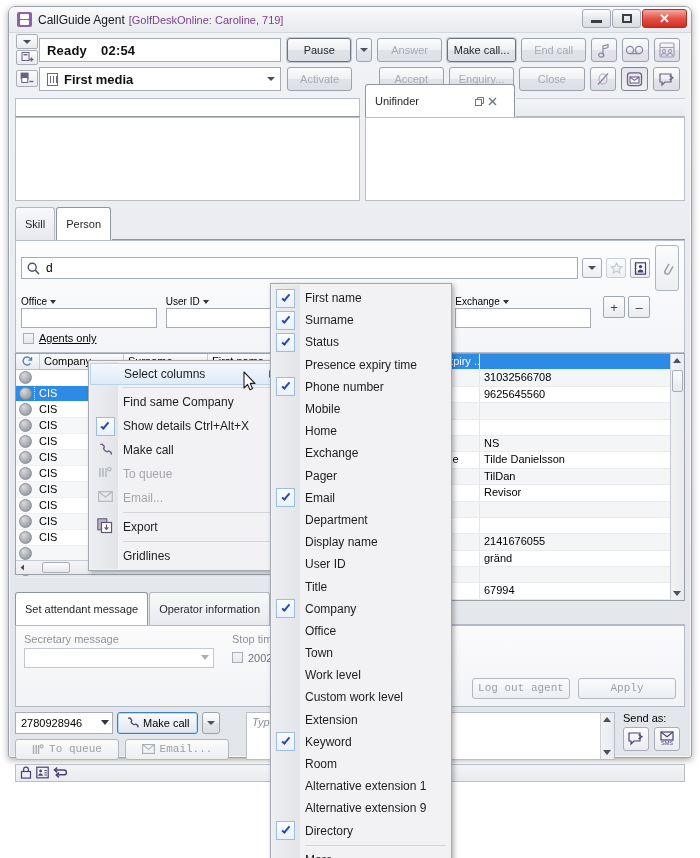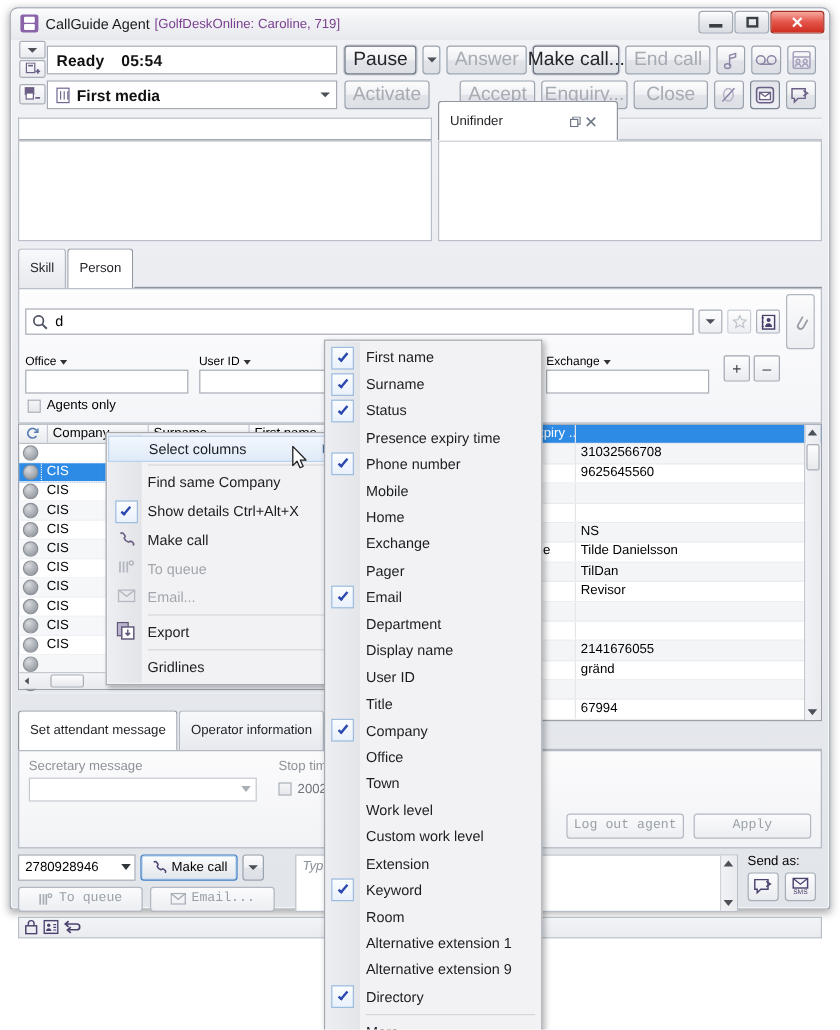--- a/index.html
+++ b/index.html
@@ -89,21 +89,21 @@
     display:flex; align-items:center; padding:0 5px 0 7px;
     font-weight:bold; font-size:13px; color:#111;
   }
   .media-ic { width:11px;height:13px;border:1px solid #6f6690;margin-right:6px;position:relative;background:#fff;}
   .media-ic:after{content:"";position:absolute;left:2px;top:2px;width:1px;height:7px;background:#6f6690;box-shadow:3px 0 0 #6f6690, 6px 0 0 #6f6690;}
   .mediabox .spacer { flex:1; }
 
   .btn {
     height:24px; border:1px solid #9ba3ae; border-radius:3px;
     background: linear-gradient(to bottom,#fcfcfd 0%,#f0f1f4 48%,#e2e4e9 52%,#dcdfe5 100%);
-    font-size:16px; color:#23262b; display:flex; align-items:center; justify-content:center;
+    font-size:11px; color:#23262b; display:flex; align-items:center; justify-content:center;
     margin-right:5px; white-space:nowrap; padding:0 6px;
   }
   .btn.wide { width:72px; }
   .btn.disabled { color:#a7abb2; }
   .btn.strong { border-color:#6b7280; box-shadow: 0 0 0 1px rgba(120,130,145,.35); font-weight:normal; }
   .btn.split { width:18px; padding:0; margin-right:5px; }
   .btn.iconbtn { width:30px; padding:0; }
   .btn.iconbtn.pressed { border-color:#7b8491; background:linear-gradient(to bottom,#e3e5ea,#eef0f3); }
 
   .svgic { display:block; }
@@ -152,21 +152,21 @@
     width:22px;height:22px;border:1px solid #a0a7b1;border-radius:2px; margin-left:3px;
     background:linear-gradient(to bottom,#fdfdfe,#e9ebef);
     display:flex;align-items:center;justify-content:center;font-size:13px;color:#3a3f47;
   }
   .clip {
     width:24px;height:46px;border:1px solid #b0b6bf;border-radius:3px;margin-left:5px;
     background:linear-gradient(to bottom,#fbfbfc,#eceef1);
     display:flex;align-items:center;justify-content:center;
   }
 
-  .agentsonly { display:flex; align-items:center; padding:4px 0 3px 2px; }
+  .agentsonly { display:flex; align-items:center; padding:4px 0 3px 2px;text-decoration:underline; }
   .chk { width:11px;height:11px;border:1px solid #a8aeb8;background:linear-gradient(to bottom,#f4f5f7,#e6e8ec); margin-right:5px; }
 
   
   .gridzone { display:flex; padding:0 6px; gap:5px; }
   .grid { width:345px; border:1px solid #9aa1ab; background:#fff; height:222px; position:relative; }
   .ghead { display:flex; height:16px; background:linear-gradient(to bottom,#fafbfc,#e8eaee); border-bottom:1px solid #b9bfc8; }
   .ghc { border-right:1px solid #c6cbd3; font-size:11px; padding:1px 4px; overflow:hidden; white-space:nowrap; }
   .grow { display:flex; height:16px; font-size:11px; border-bottom:1px solid #eef0f3; }
   .grow:nth-child(even){ background:#f6f7f9; }
   .grow.sel { background:#2d8ae5; color:#fff; }
@@ -289,21 +289,21 @@
             <svg class="svgic" width="13" height="12" viewBox="0 0 13 12">
                 <rect x="1" y="0.5" width="7" height="8" fill="none" stroke="#6b5f86"></rect>
                 <rect x="2.5" y="2" width="4" height="1.4" fill="#6b5f86"></rect>
                 <path d="M8.5 7.5h4M10.5 5.5v4" stroke="#6b5f86" stroke-width="1.4"></path>
               </svg>
           </div>
         </div>
 
         <div class="statusbox">
           <span>Ready</span>
-          <span class="tm">05:54</span>
+          <span class="tm">02:54</span>
         </div>
 
         <div class="btn wide strong">Pause</div>
         <div class="btn split">
             <span class="caret-d"></span>
           </div>
         <div class="btn wide disabled">Answer</div>
         <div class="btn wide strong">Make call...</div>
         <div class="btn wide disabled">End call</div>
 

